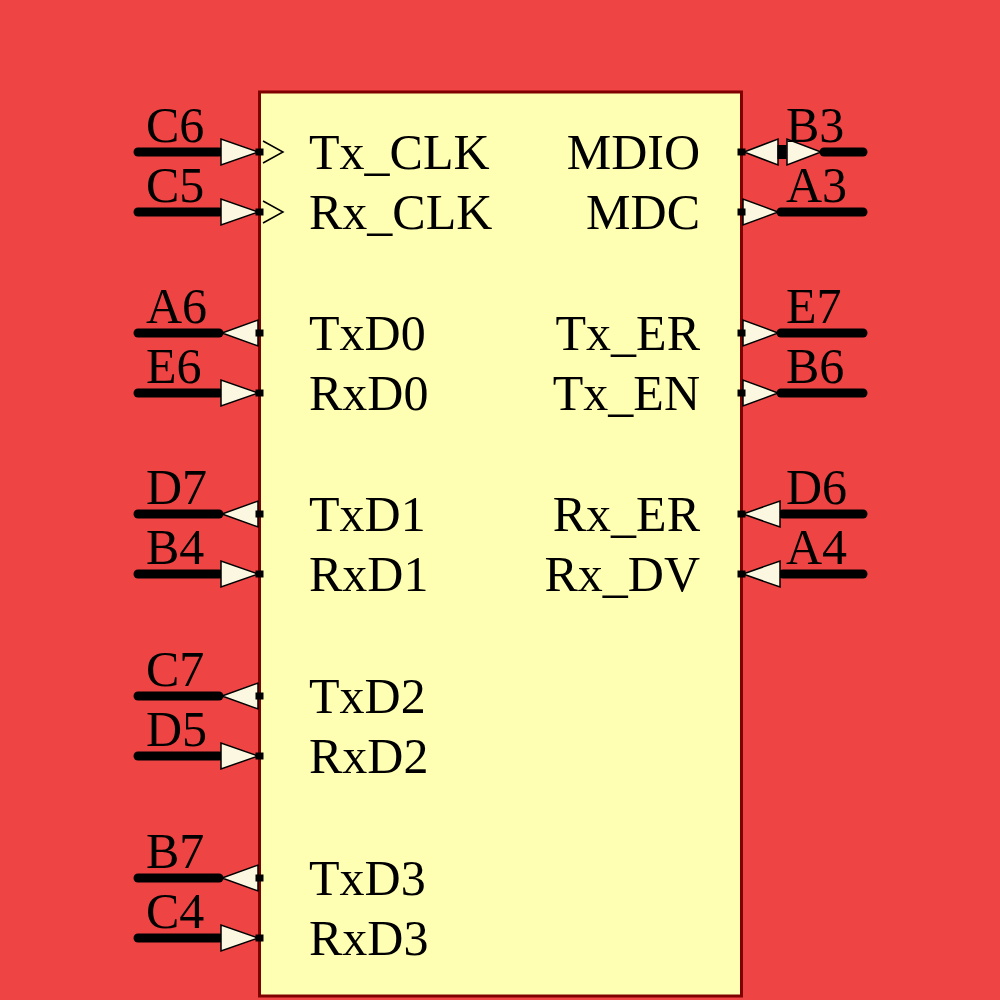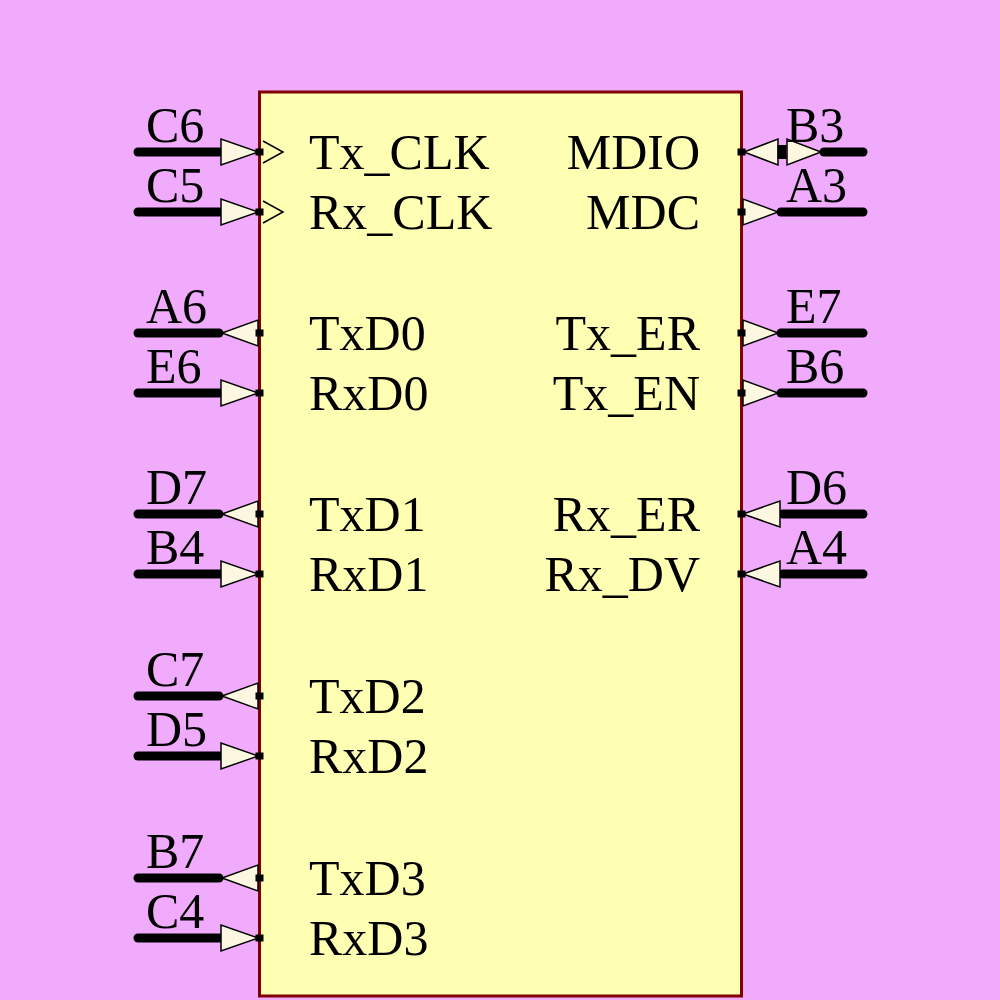--- a/index.html
+++ b/index.html
@@ -7,21 +7,21 @@
     padding: 0;
     background: #ffffff;
     width: 1000px;
     height: 1000px;
     overflow: hidden;
   }
   #stage {
     position: relative;
     width: 1000px;
     height: 1000px;
-    background: #f0abfc;
+    background: #ef4444;
   }
   svg text {
     font-family: "Liberation Serif", "DejaVu Serif", serif;
     font-size: 50px;
     fill: #000000;
   }
 </style>
 </head>
 <body>
 

